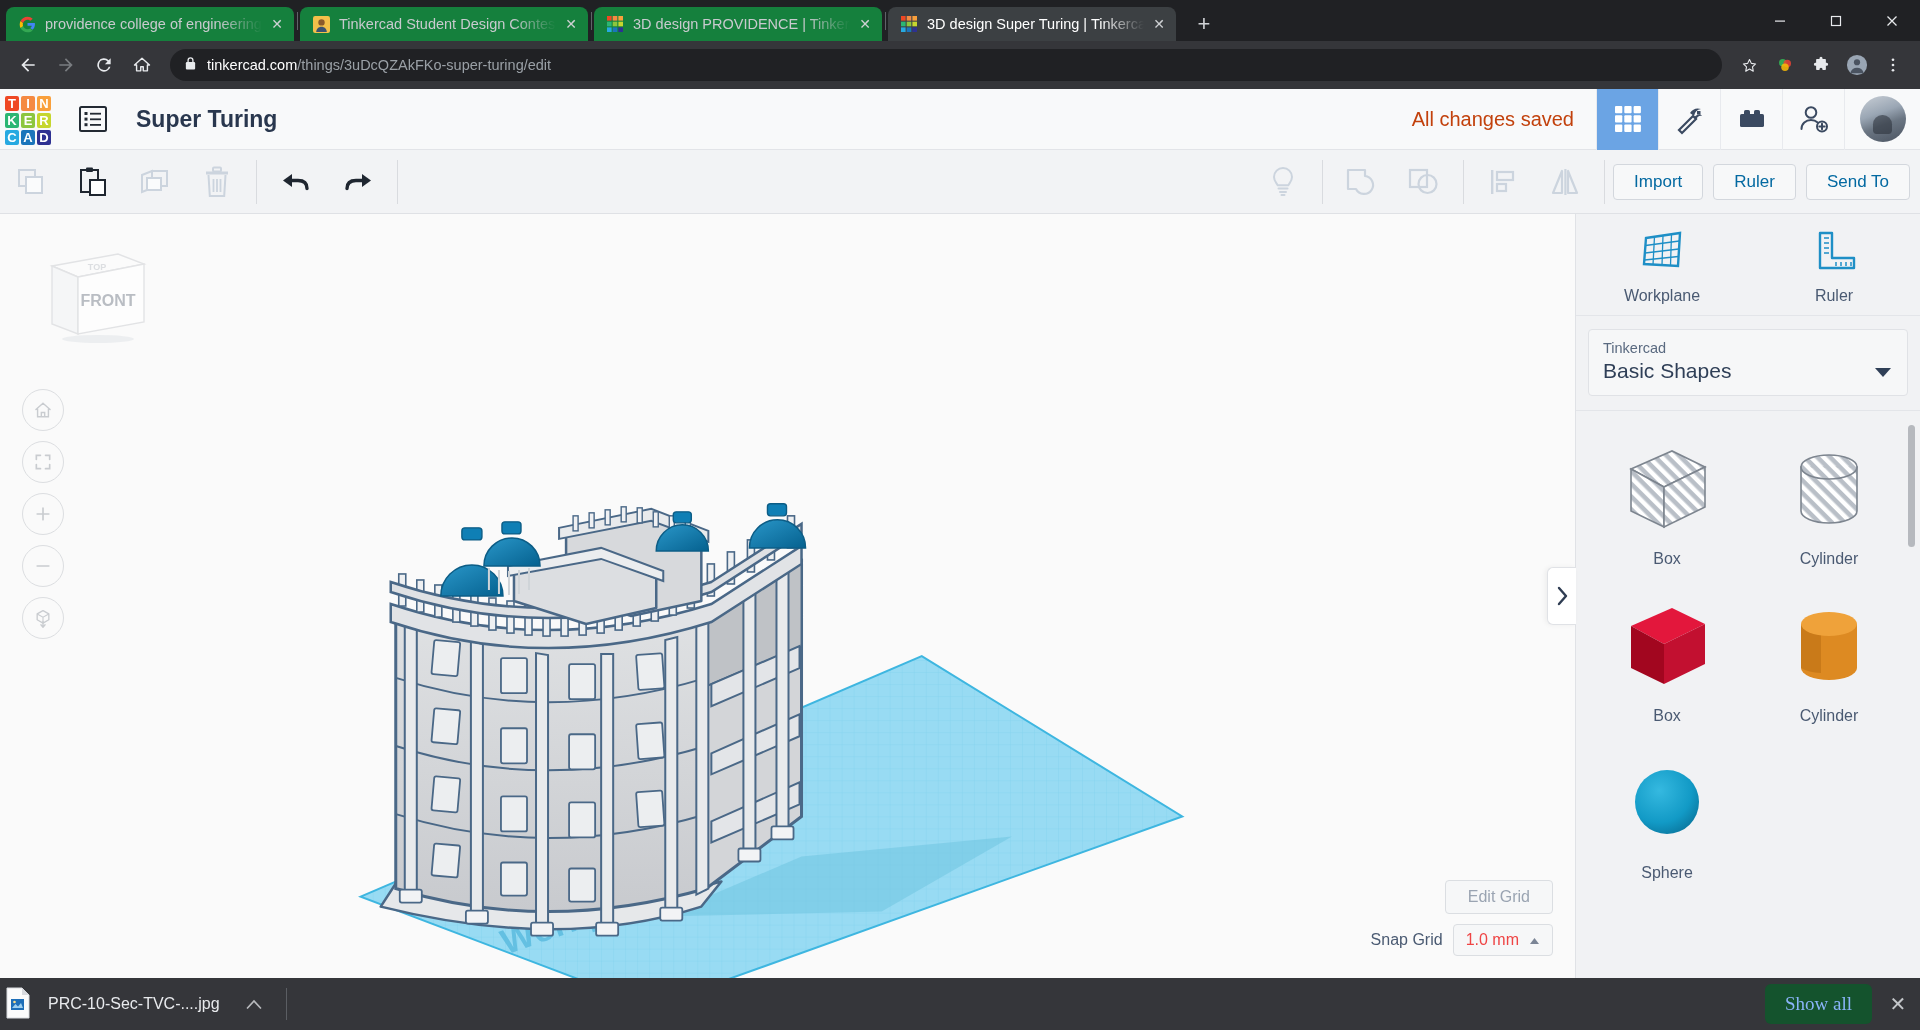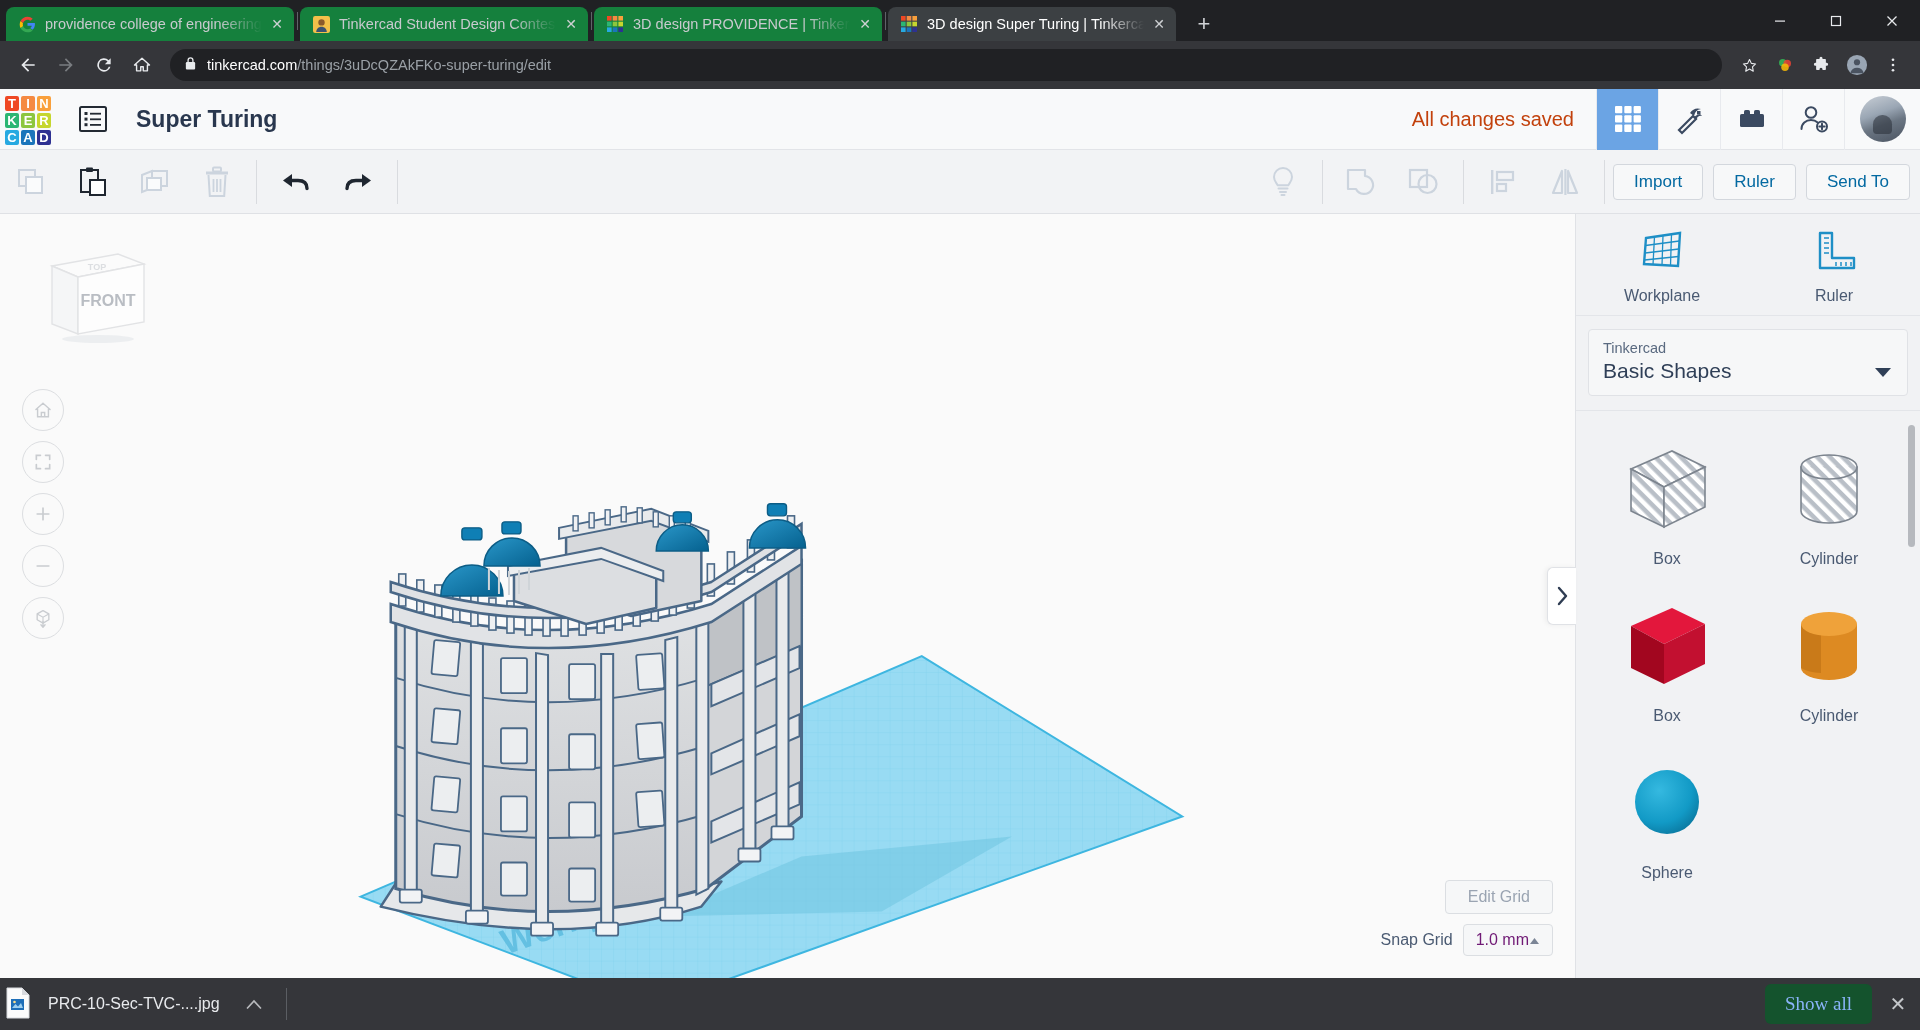--- a/index.html
+++ b/index.html
@@ -141,22 +141,22 @@
 
   
   .gridctl { position: absolute; right: 22px; bottom: 22px; display: flex; flex-direction: column; align-items: flex-end; gap: 10px; }
   .editgrid {
     border: 1px solid #dbdee2; background: #f6f7f8; color: #9aa4b2; font-size: 16px;
     border-radius: 4px; padding: 7px 22px;
   }
   .snaprow { display: flex; align-items: center; gap: 10px; }
   .snaplbl { color: #4a5a72; font-size: 16px; }
   .snapsel {
-    border: 1px solid #dbdee2; background: #f6f7f8; color: #701a75; font-size: 16px;
-    border-radius: 4px; padding: 6px 12px; display: flex; align-items: center; gap: 0;
+    border: 1px solid #dbdee2; background: #f6f7f8; color: #ef4444; font-size: 16px;
+    border-radius: 4px; padding: 6px 12px; display: flex; align-items: center; gap: 10px;
   }
 
   
   .collapse {
     position: absolute; left: -29px; top: 50%; transform: translateY(-50%);
     width: 29px; height: 58px; background: #fff; border: 1px solid #e0e2e6; border-right: none;
     border-radius: 6px 0 0 6px; display: flex; align-items: center; justify-content: center;
     color: #2e3c52; font-size: 20px; z-index: 5; box-shadow: -2px 0 5px rgba(0,0,0,.05);
   }
 

